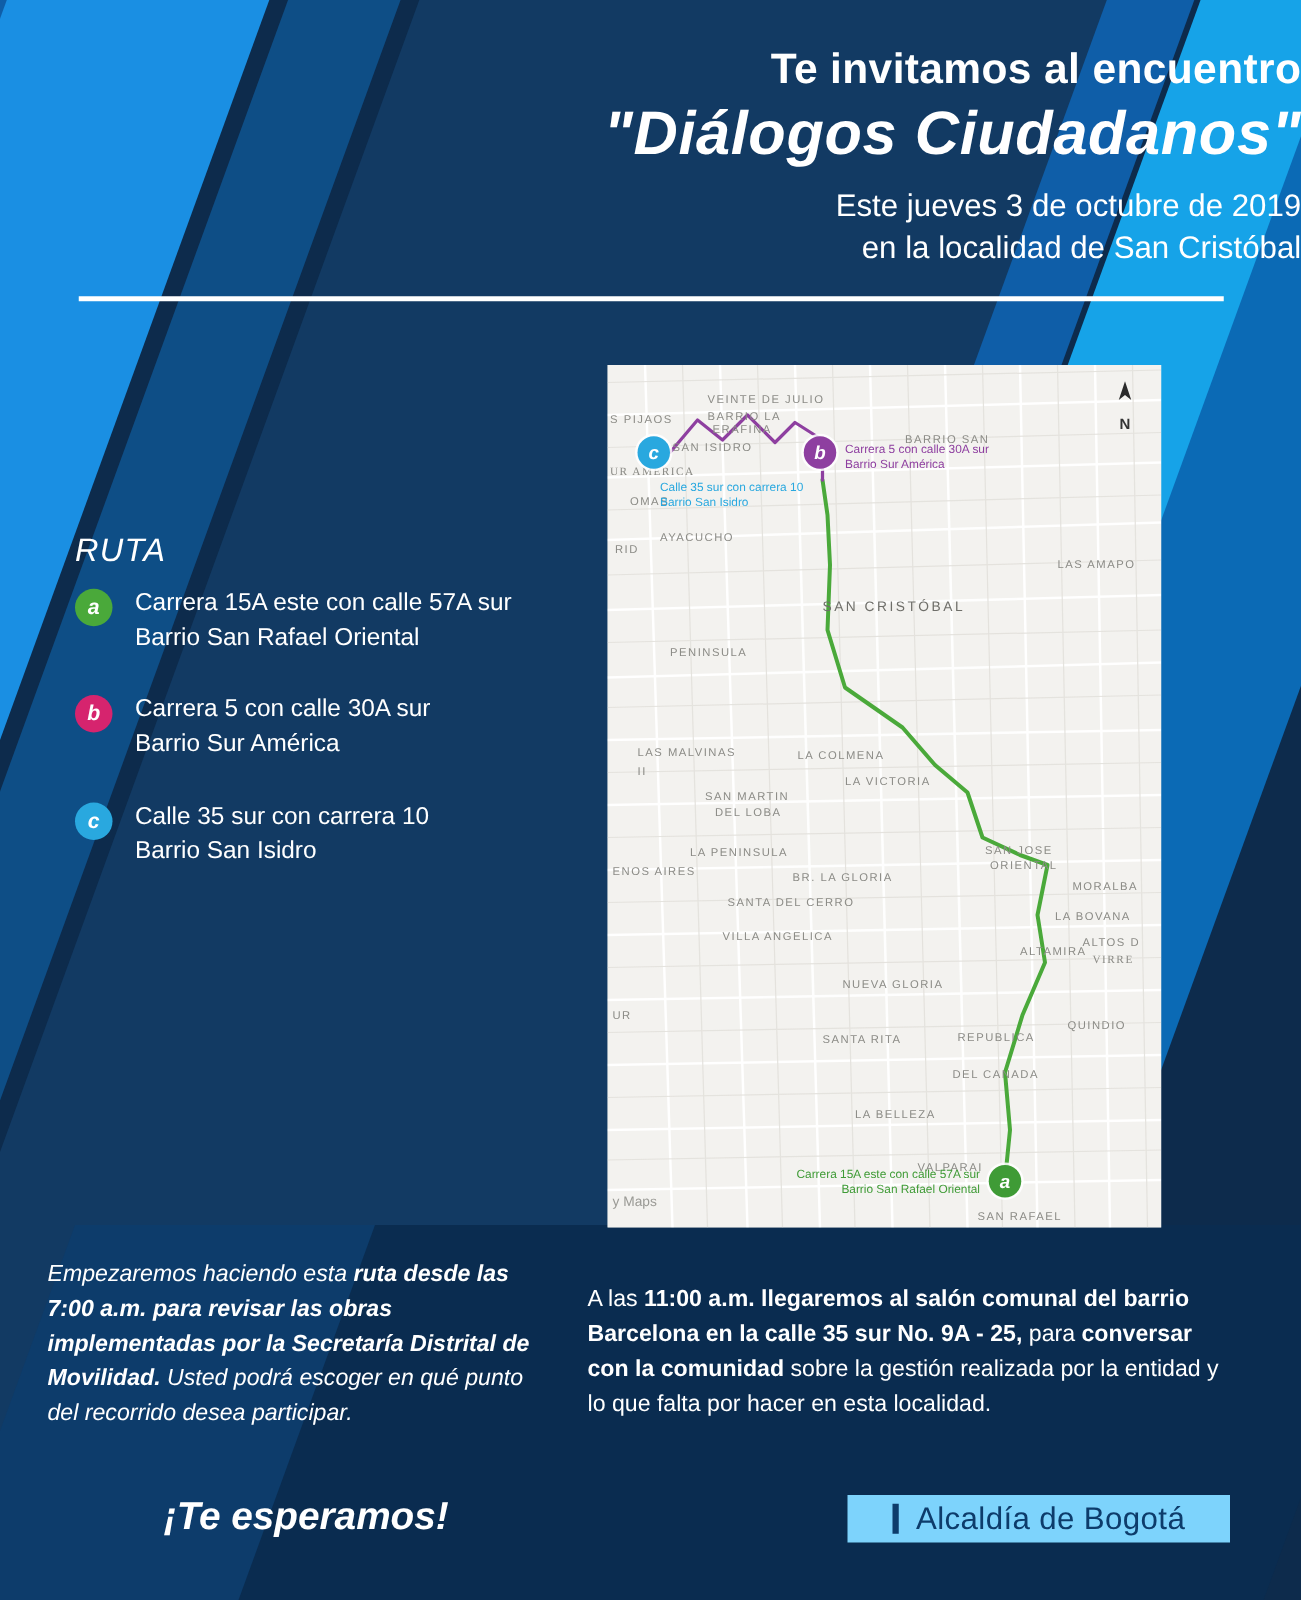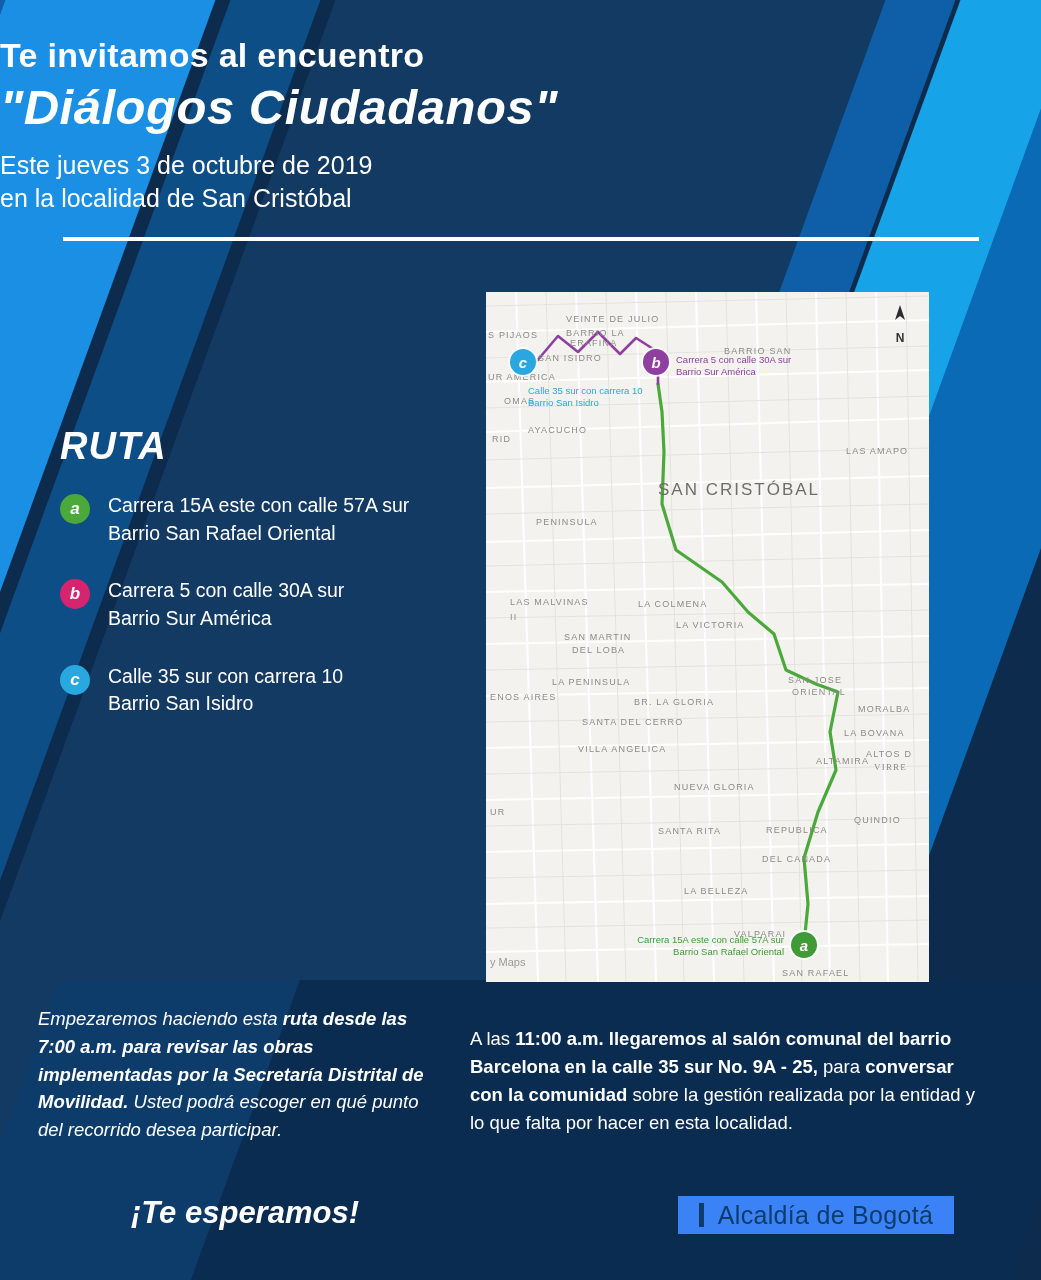--- a/index.html
+++ b/index.html
@@ -28,41 +28,41 @@
   .s5 { left: 350px; top: -40px; width: 560px; height: 1400px; background: #123a63; }
   .s6 { left: 900px; top: -40px; width: 70px;  height: 1400px; background: #0f5ea8; }
   .s7 { left: 975px; top: -40px; width: 140px; height: 1400px; background: #16a3e8; }
   .s8 { left: 1095px; top: -40px; width: 160px; height: 1400px; background: #0b6ab5; }
   .s9 { left: 300px; top: 980px; width: 820px; height: 400px; background: #0a2c50; transform: skewX(-20deg); }
   .s10 { left: 60px; top: 980px; width: 260px; height: 400px; background: #0d3c6b; transform: skewX(-20deg); }
 
   .content { position: absolute; inset: 0; }
 
   
-  .header { text-align: left; padding-top: 36px; color: #ffffff; border-radius: 30px; }
+  .header { text-align: right; padding-top: 36px; color: #ffffff; border-radius: 30px; }
   .h-line1 {
     font-size: 34px; font-weight: bold; letter-spacing: 0.3px;
   }
   .h-line2 {
     font-size: 49px; font-weight: bold; font-style: italic;
     margin-top: 4px; letter-spacing: 0.5px;
   }
   .h-line3 {
     font-size: 25px; margin-top: 14px; line-height: 1.32; font-weight: 400;
   }
   .divider {
     width: 916px; height: 4px; background: #ffffff;
     margin: 22px auto 0 auto;
   }
 
   
   .ruta-block { position: absolute; left: 60px; top: 425px; width: 400px; color: #ffffff; }
   .ruta-title {
-    font-size: 38px; font-weight: bold; font-style: italic; letter-spacing: 1px;
-    margin-bottom: 24px;
+    font-size: 26px; font-weight: normal; font-style: italic; letter-spacing: 1px;
+    margin-bottom: 13px;
   }
   .ruta-item { display: flex; align-items: flex-start; margin-bottom: 30px; }
   .dot {
     width: 30px; height: 30px; border-radius: 50%;
     color: #fff; font-size: 17px; font-weight: bold; font-style: italic;
     display: flex; align-items: center; justify-content: center;
     flex: none; margin-top: 2px;
   }
   .dot.a { background: #4aa93a; }
   .dot.b { background: #d6246e; }
@@ -75,21 +75,21 @@
     width: 443px; height: 690px;
     background: #f2f1ee;
     overflow: hidden;
   }
   .map-svg { position: absolute; inset: 0; }
   .map-label {
     position: absolute;
     font-size: 9px; color: #8b8b86;
     letter-spacing: 1.2px; white-space: nowrap;
   }
-  .map-label.big { font-size: 17px; letter-spacing: 2px; color: #6f6f6a; }
+  .map-label.big { font-size: 11px; letter-spacing: 2px; color: #6f6f6a; }
   .map-pin {
     position: absolute; width: 26px; height: 26px; border-radius: 50%;
     color: #fff; font-size: 15px; font-weight: bold; font-style: italic;
     display: flex; align-items: center; justify-content: center;
     box-shadow: 0 0 0 2px rgba(255,255,255,0.85);
   }
   .pin-a { background: #3f9b36; }
   .pin-b { background: #8e3fa0; }
   .pin-c { background: #29a8df; }
   .pin-caption { position: absolute; font-size: 9.5px; line-height: 1.28; white-space: nowrap; }
@@ -109,21 +109,21 @@
     position: absolute; left: 470px; top: 1025px; width: 515px;
     color: #ffffff; text-align: left; font-size: 18.5px; line-height: 1.52; font-weight: 300;
   }
   .bold { font-weight: bold; }
   .te-esperamos {
     position: absolute; left: 131px; top: 1195px;
     color: #ffffff; font-size: 31px; font-weight: bold; font-style: italic;
   }
   .logo-badge {
     position: absolute; left: 678px; top: 1196px;
-    width: 276px; height: 38px; background: #3b82f6;
+    width: 306px; height: 38px; background: #7dd3fc;
     display: flex; align-items: center; justify-content: center;
   }
   .logo-badge .txt { color: #0d3c6b; font-size: 25px; letter-spacing: 0.3px; }
   .logo-badge .bar { width: 5px; height: 24px; background: #0d3c6b; margin-right: 14px;}
 </style>
 </head>
 <body>
 
 <div id="poster">
 
@@ -242,21 +242,21 @@
         <span class="n">N</span>
       </div>
 
       <div id="map-labels">
           <div class="map-label" style="left: 80px; top: 22px;">VEINTE DE JULIO</div>
           <div class="map-label" style="left: 2px; top: 38px;">S PIJAOS</div>
           <div class="map-label" style="left: 80px; top: 36px;">BARRIO LA</div>
           <div class="map-label" style="left: 84px; top: 46px;">ERAFINA</div>
           <div class="map-label" style="left: 238px; top: 54px;">BARRIO SAN</div>
           <div class="map-label" style="left: 52px; top: 61px;">SAN ISIDRO</div>
-          <div class="map-label" style="left: 2px; top: 80px;">UR AMERICA</div>
+          <div class="map-label" style="left: 2px; top: 80px; font-family: Liberation Serif, serif;">UR AMERICA</div>
           <div class="map-label" style="left: 18px; top: 104px;">OMAS</div>
           <div class="map-label" style="left: 42px; top: 133px;">AYACUCHO</div>
           <div class="map-label" style="left: 6px; top: 142px;">RID</div>
           <div class="map-label" style="left: 360px; top: 154px;">LAS AMAPO</div>
           <div class="map-label big" style="left: 172px; top: 188px;">SAN CRISTÓBAL</div>
           <div class="map-label" style="left: 50px; top: 225px;">PENINSULA</div>
           <div class="map-label" style="left: 24px; top: 305px;">LAS MALVINAS</div>
           <div class="map-label" style="left: 152px; top: 307px;">LA COLMENA</div>
           <div class="map-label" style="left: 24px; top: 320px;">II</div>
           <div class="map-label" style="left: 190px; top: 328px;">LA VICTORIA</div>

